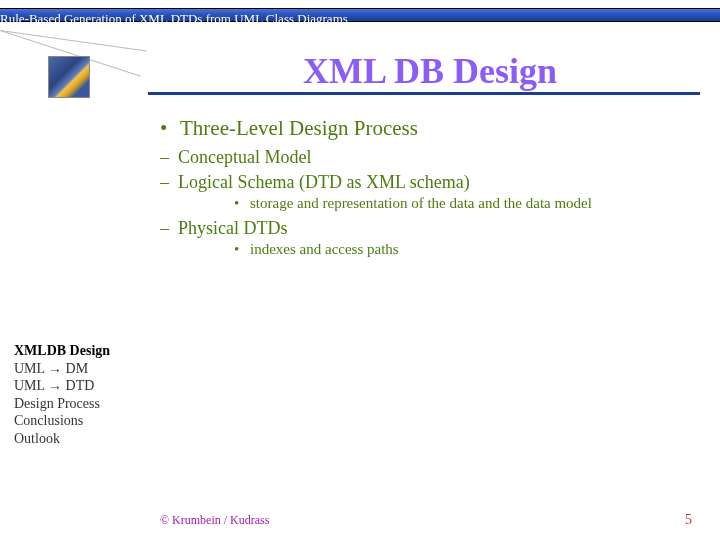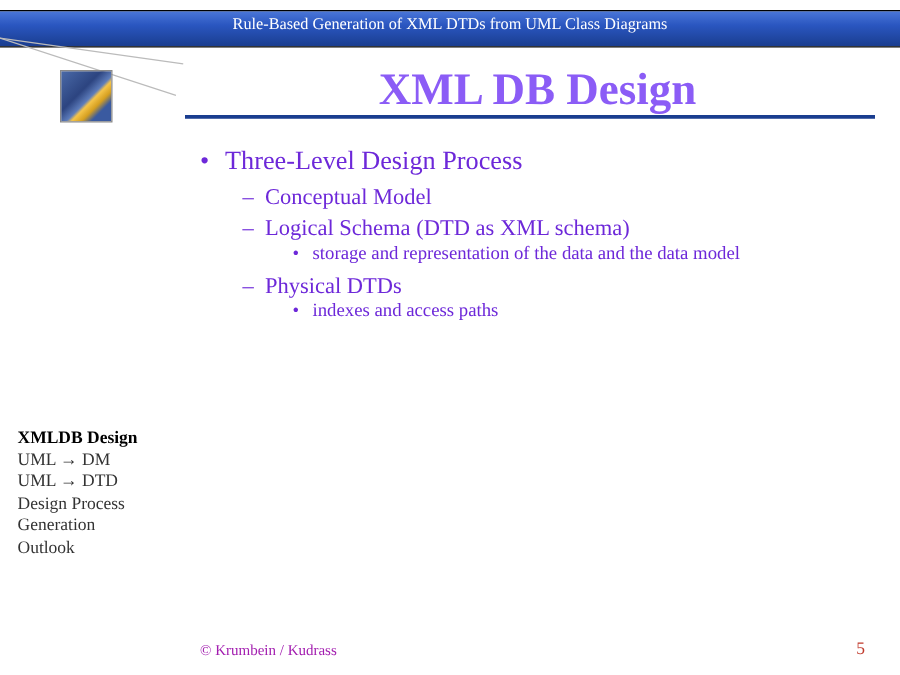--- a/index.html
+++ b/index.html
@@ -9,25 +9,25 @@
     font-family: "Times New Roman", Times, serif;
     background: #fff;
     position: relative;
     overflow: hidden;
   }
   .header-bar {
     position: absolute;
     top: 8px;
     left: 0;
     width: 100%;
-    height: 30px;
+    height: 14px;
     background: linear-gradient(to top, #1a3d8f 0%, #2a56c0 60%, #4a76d8 100%);
     border-top: 1px solid #000;
     border-bottom: 1px solid #000;
-    text-align: center;
+    text-align: left;
     color: #fff;
     font-size: 13px;
     line-height: 20px;
   }
   .header-lines {
     position: absolute;
     top: 30px;
     left: 0;
     width: 148px;
     height: 70px;
@@ -68,25 +68,25 @@
     left: 148px;
     right: 20px;
     height: 3px;
     background: #1a3d8f;
   }
   .content {
     position: absolute;
     top: 116px;
     left: 160px;
     right: 30px;
-    color: #6d28d9;
+    color: #4d7c0f;
   }
   .lvl1 { font-size: 21px; margin-bottom: 6px; }
   .lvl1 .bullet { display:inline-block; width:20px; }
-  .lvl2 { font-size: 18px; margin-left: 34px; margin-top: 4px; margin-bottom: 2px; }
+  .lvl2 { font-size: 18px; margin-top: 4px; margin-bottom: 2px; }
   .lvl2 .dash { display:inline-block; width:18px; }
   .lvl3 { font-size: 15px; margin-left: 74px; margin-top: 2px; margin-bottom: 6px; }
   .lvl3 .dot { display:inline-block; width:16px; }
   .sidebar {
     position: absolute;
     left: 14px;
     top: 342px;
     font-size: 14px;
     line-height: 1.25;
     color: #333;
@@ -147,18 +147,18 @@
   <div class="lvl3">
     <span class="dot">•</span><span>indexes and access paths</span>
   </div>
 </div>
 
 <div class="sidebar">
   <div class="active">XMLDB Design</div>
   <div>UML → DM</div>
   <div>UML → DTD</div>
   <div>Design Process</div>
-  <div>Generation</div>
+  <div>Conclusions</div>
   <div>Outlook</div>
 </div>
 
 <div class="footer-left">© Krumbein / Kudrass</div>
 <div class="footer-right">5</div>
 
 </body></html>

